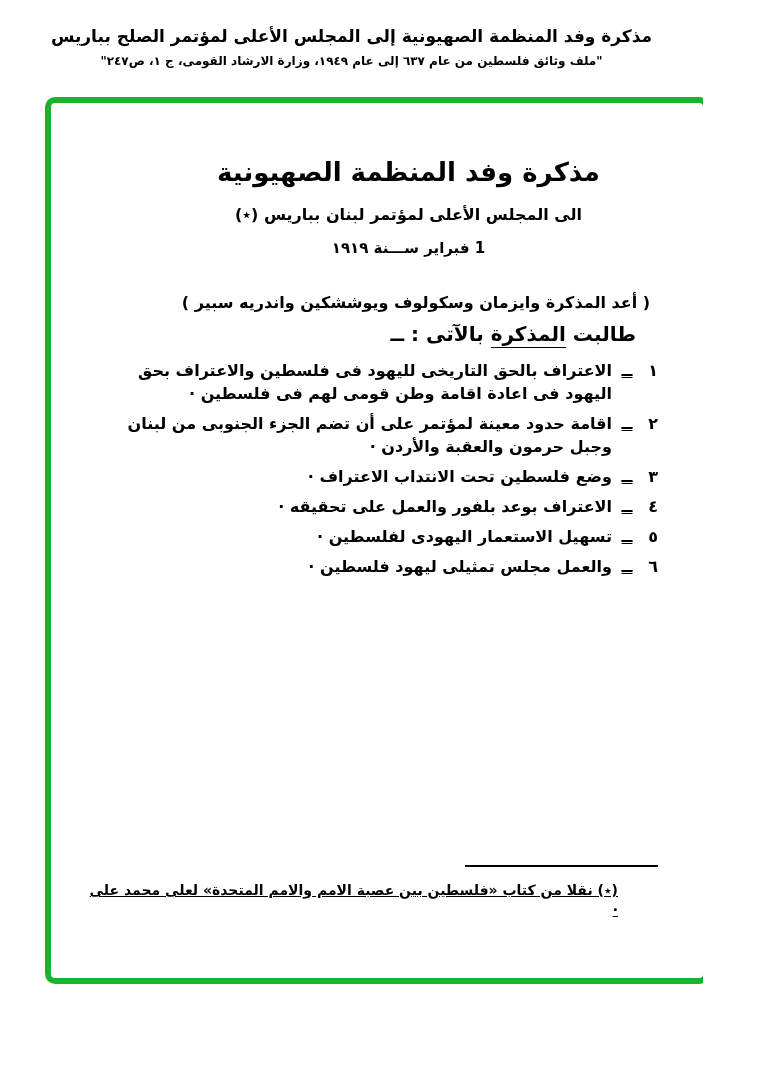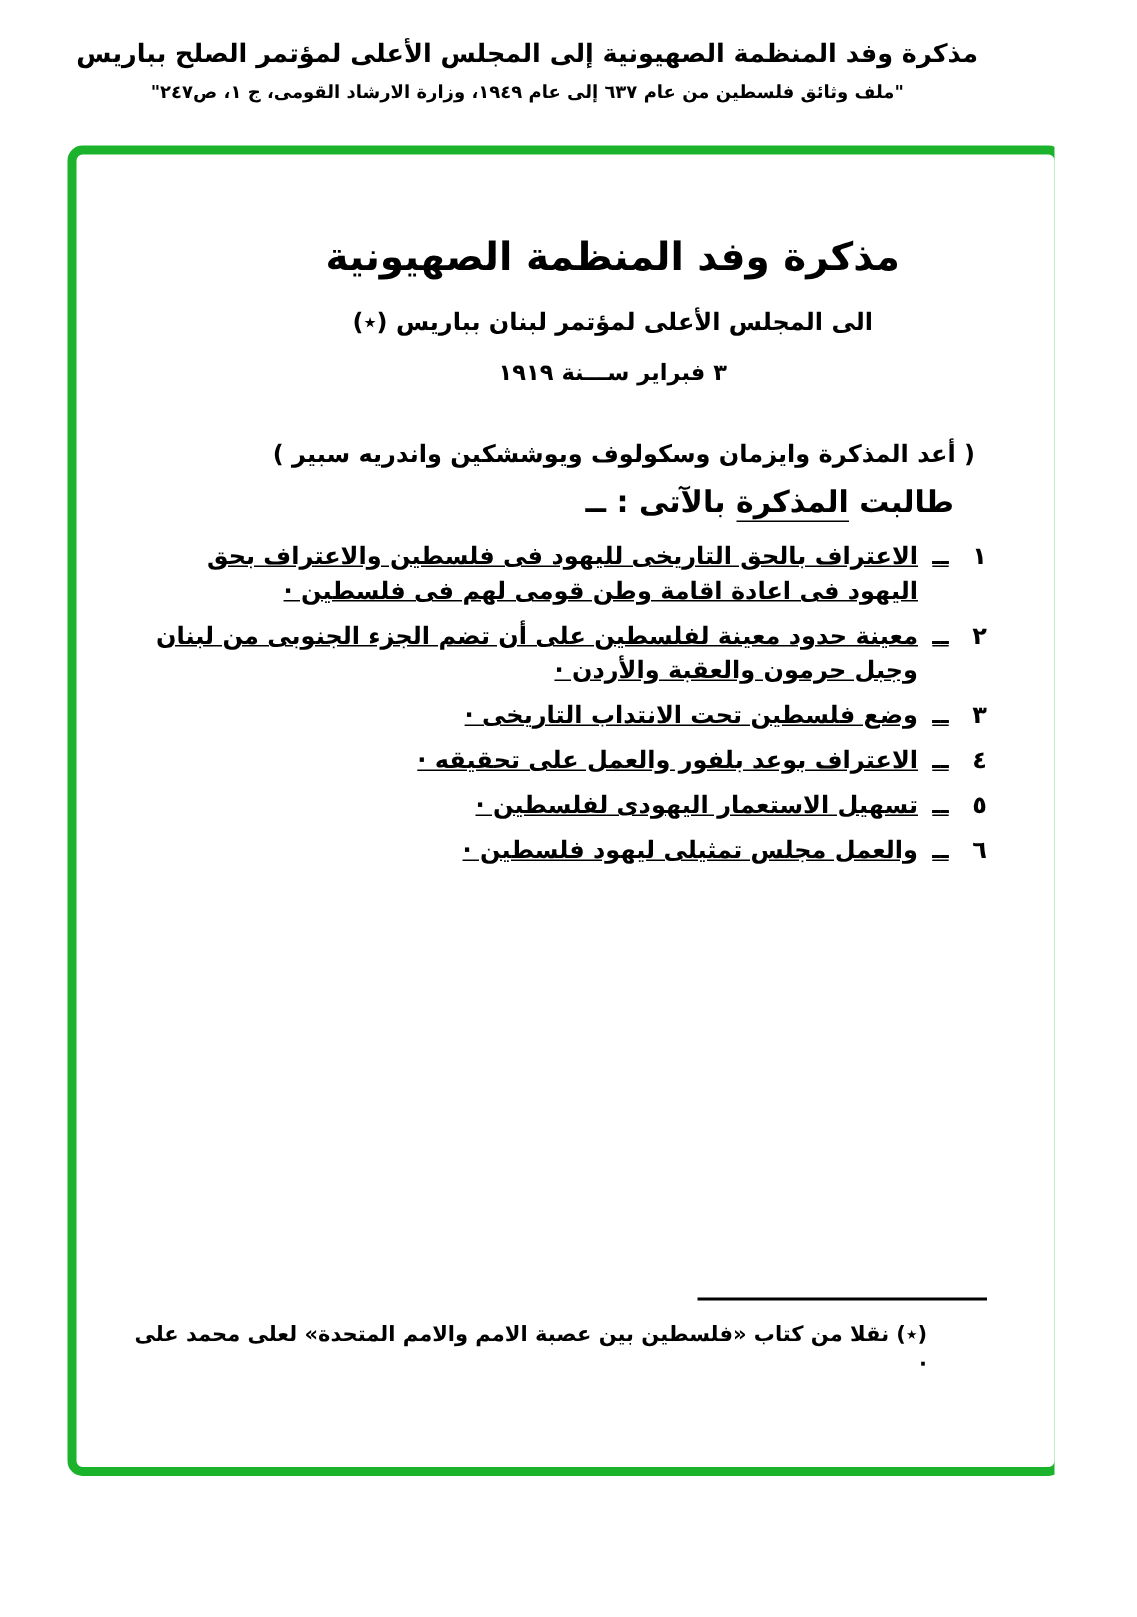--- a/index.html
+++ b/index.html
@@ -105,79 +105,79 @@
     text-align: right;
   }
   .demand .dash {
     flex: none;
     width: 30px;
     text-align: center;
     text-decoration: underline;
   }
   .demand .txt {
     flex: 1;
-    text-decoration: underline;
   }
   .footnote-area {
     position: absolute;
     right: 45px;
     left: 38px;
     bottom: 58px;
   }
   .footnote-rule {
     width: 193px;
     height: 2px;
     background: #000000;
     margin-bottom: 13px;
   }
   .footnote-text {
     margin: 0 40px 0 0;
     font-size: 14px;
     font-weight: 700;
     text-align: right;
     line-height: 20px;
+    text-decoration: underline;
   }
 </style>
 </head>
 <body>
 
 <div class="page">
 
   <header class="src-header">
     <div class="src-title">مذكرة وفد المنظمة الصهيونية إلى المجلس الأعلى لمؤتمر الصلح بباريس</div>
     <div class="src-cite">"ملف وثائق فلسطين من عام ٦٣٧ إلى عام ١٩٤٩، وزارة الارشاد القومى، ج ١، ص٢٤٧"</div>
   </header>
 
   <section class="doc-frame">
 
     <div class="doc-heading">
       <h1 class="doc-title">مذكرة وفد المنظمة الصهيونية</h1>
       <div class="doc-subtitle">الى المجلس الأعلى لمؤتمر لبنان بباريس (٭)</div>
-      <div class="doc-date">٣ فبراير ســـنة ١٩١٩</div>
+      <div class="doc-date">1 فبراير ســـنة ١٩١٩</div>
     </div>
 
     <p class="prepared">( أعد المذكرة وايزمان وسكولوف ويوششكين واندريه سبير )</p>
 
     <p class="lead"><span>طالبت </span><span class="u">المذكرة</span><span> بالآتى : ــ</span></p>
 
     <ol class="demands">
       <li class="demand">
         <span class="num">١</span>
         <span class="dash">ــ</span>
         <span class="txt">الاعتراف بالحق التاريخى لليهود فى فلسطين والاعتراف بحق اليهود فى اعادة اقامة وطن قومى لهم فى فلسطين ·</span>
       </li>
       <li class="demand">
         <span class="num">٢</span>
         <span class="dash">ــ</span>
-        <span class="txt">معينة حدود معينة لفلسطين على أن تضم الجزء الجنوبى من لبنان وجبل حرمون والعقبة والأردن ·</span>
+        <span class="txt">اقامة حدود معينة لمؤتمر على أن تضم الجزء الجنوبى من لبنان وجبل حرمون والعقبة والأردن ·</span>
       </li>
       <li class="demand">
         <span class="num">٣</span>
         <span class="dash">ــ</span>
-        <span class="txt">وضع فلسطين تحت الانتداب التاريخى ·</span>
+        <span class="txt">وضع فلسطين تحت الانتداب الاعتراف ·</span>
       </li>
       <li class="demand">
         <span class="num">٤</span>
         <span class="dash">ــ</span>
         <span class="txt">الاعتراف بوعد بلفور والعمل على تحقيقه ·</span>
       </li>
       <li class="demand">
         <span class="num">٥</span>
         <span class="dash">ــ</span>
         <span class="txt">تسهيل الاستعمار اليهودى لفلسطين ·</span>

